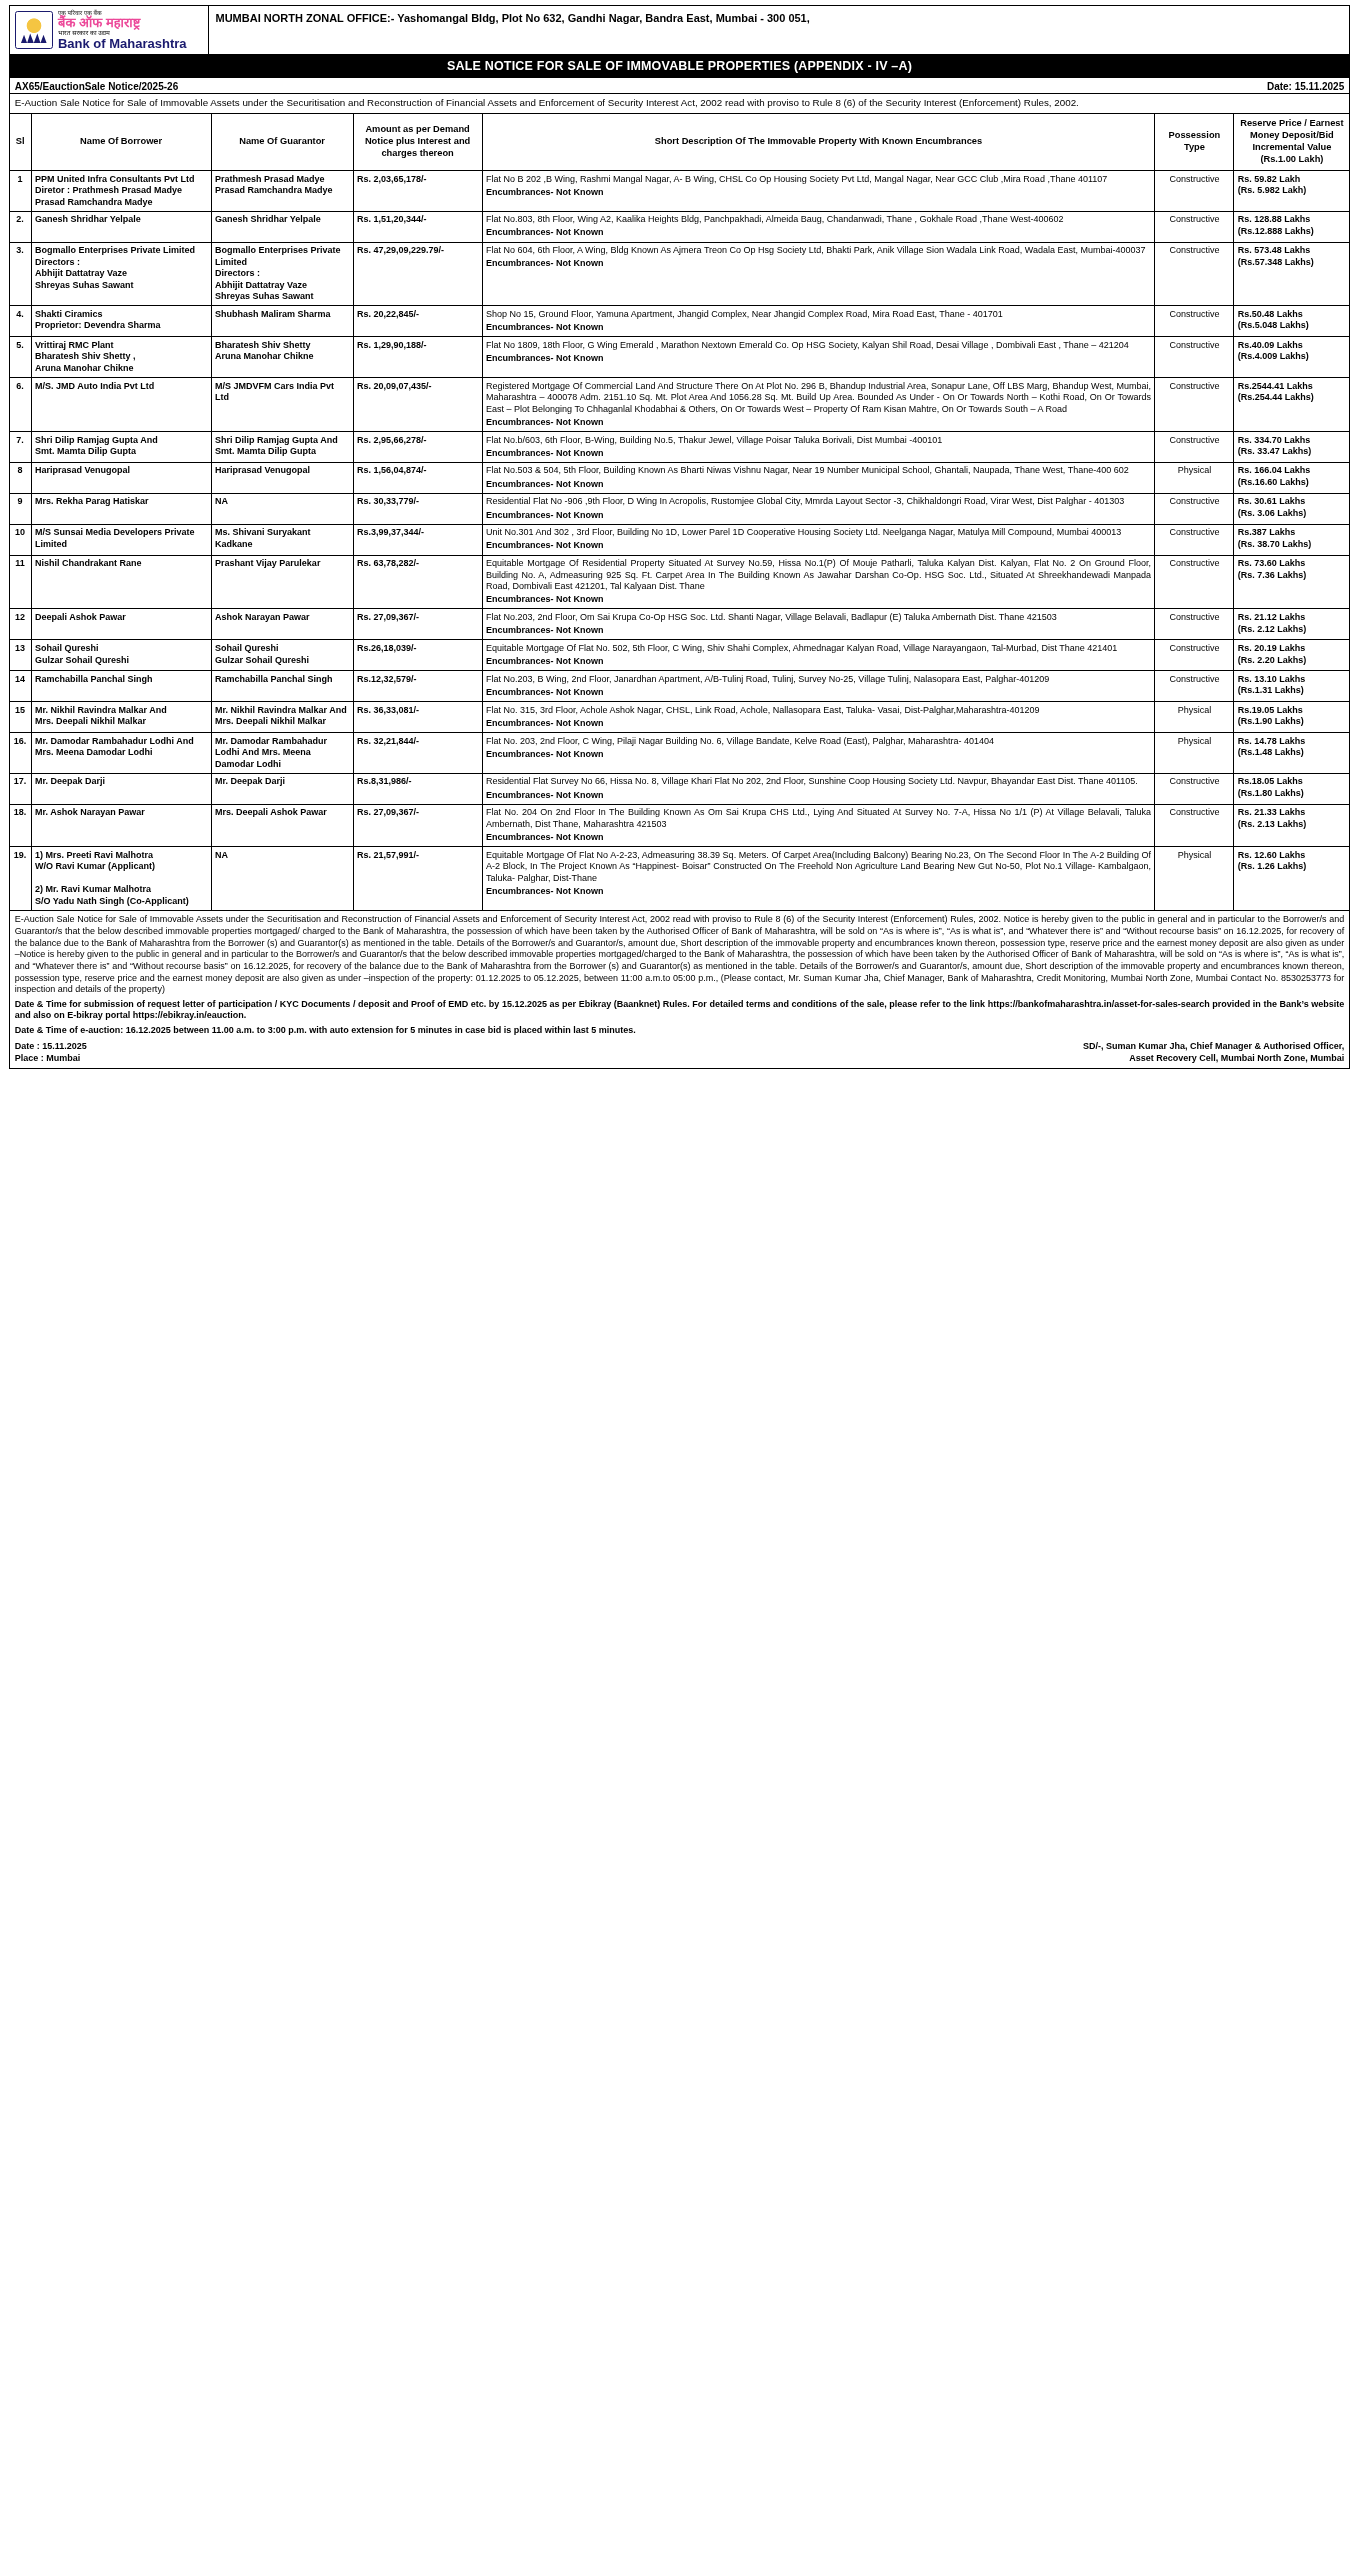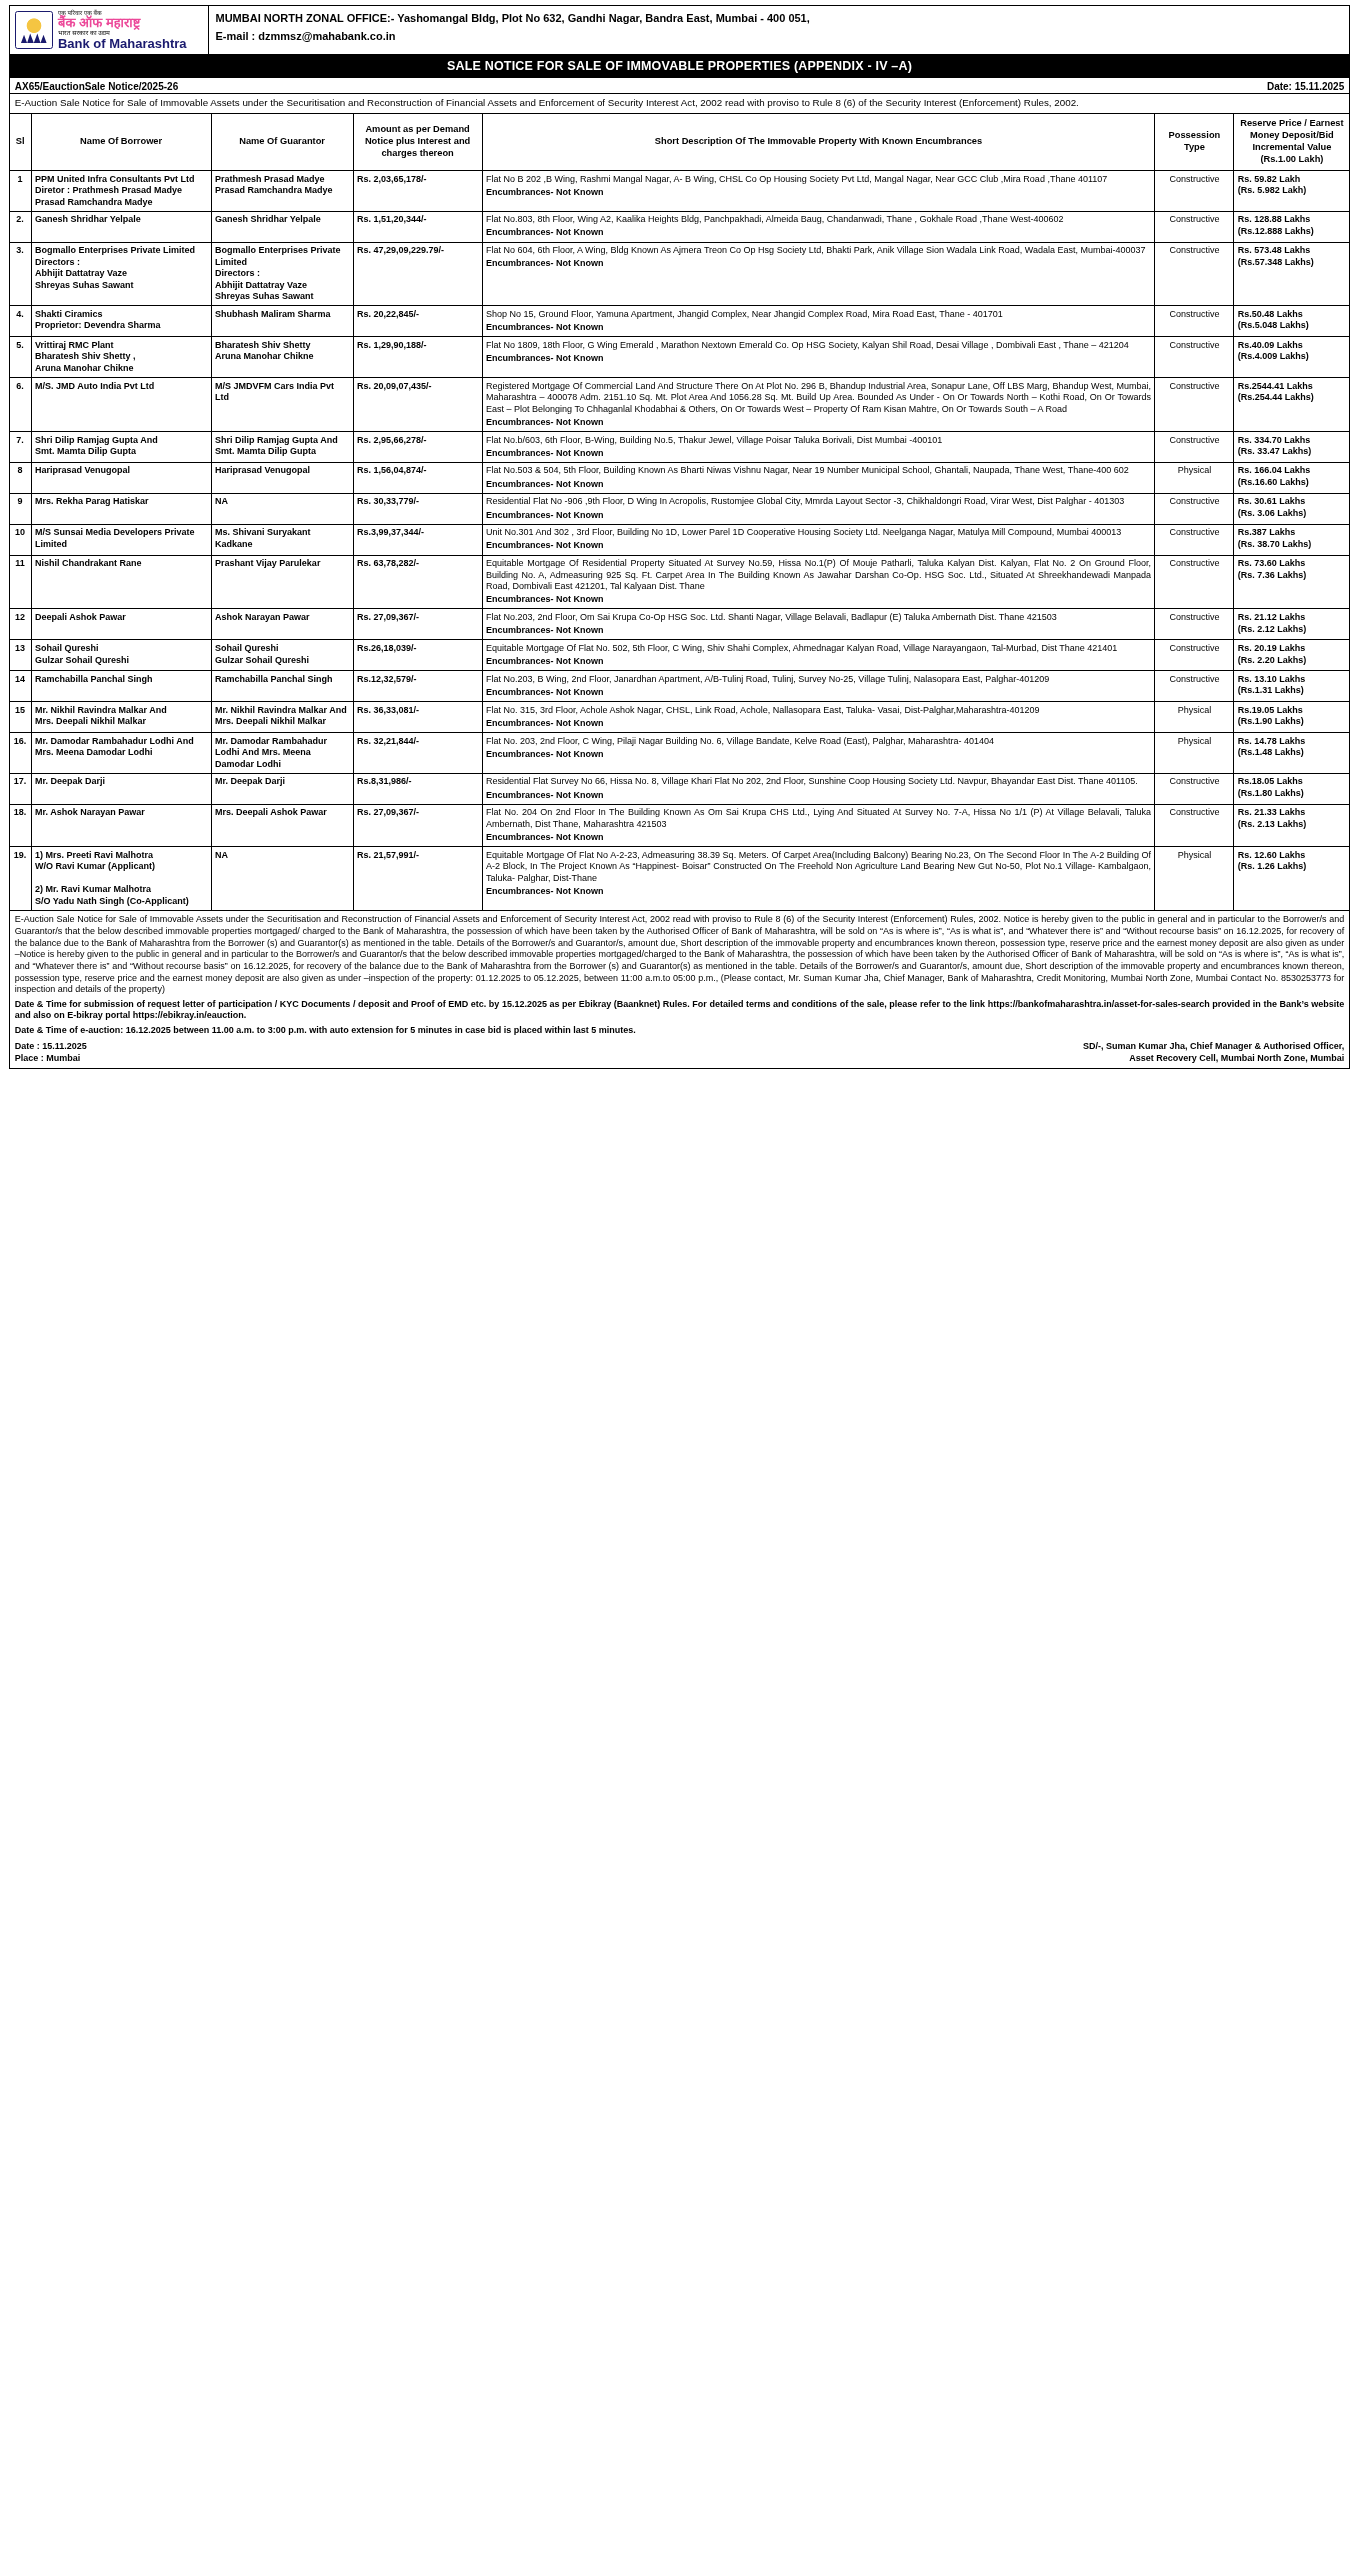--- a/index.html
+++ b/index.html
@@ -138,25 +138,21 @@
     <div class="hdr-logo">
       <div class="logo-mark"></div>
       <div class="logo-text">
         <div class="logo-dev">एक परिवार एक बैंक</div>
         <div class="logo-hi">बैंक ऑफ महाराष्ट्र</div>
         <div class="logo-sub">भारत सरकार का उद्यम</div>
         <div class="logo-en">Bank of Maharashtra</div>
       </div>
     </div>
     <div class="hdr-addr">
-      <b>MUMBAI NORTH ZONAL OFFICE:- Yashomangal Bldg, Plot No 632, Gandhi Nagar, Bandra East, Mumbai - 400 051,</b>
-      <div class="hdr-email">
-        <b>E-mail :</b>
-        <b>dzmmsz@mahabank.co.in</b>
-      </div>
+      <b>MUMBAI NORTH ZONAL OFFICE:- Yashomangal Bldg, Plot No 632, Gandhi Nagar, Bandra East, Mumbai - 300 051,</b>
     </div>
   </div>
 
   <div class="title-bar">SALE NOTICE FOR SALE OF IMMOVABLE PROPERTIES (APPENDIX - IV –A)</div>
 
   <div class="refline">
     <span>AX65/EauctionSale Notice/2025-26</span>
     <span>Date: 15.11.2025</span>
   </div>
 

